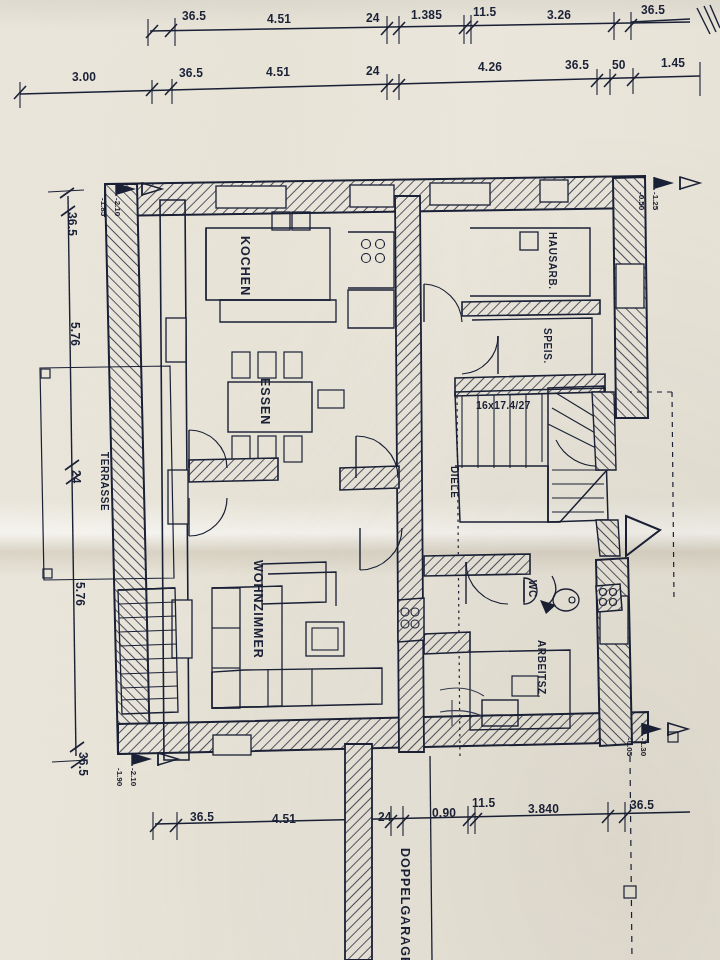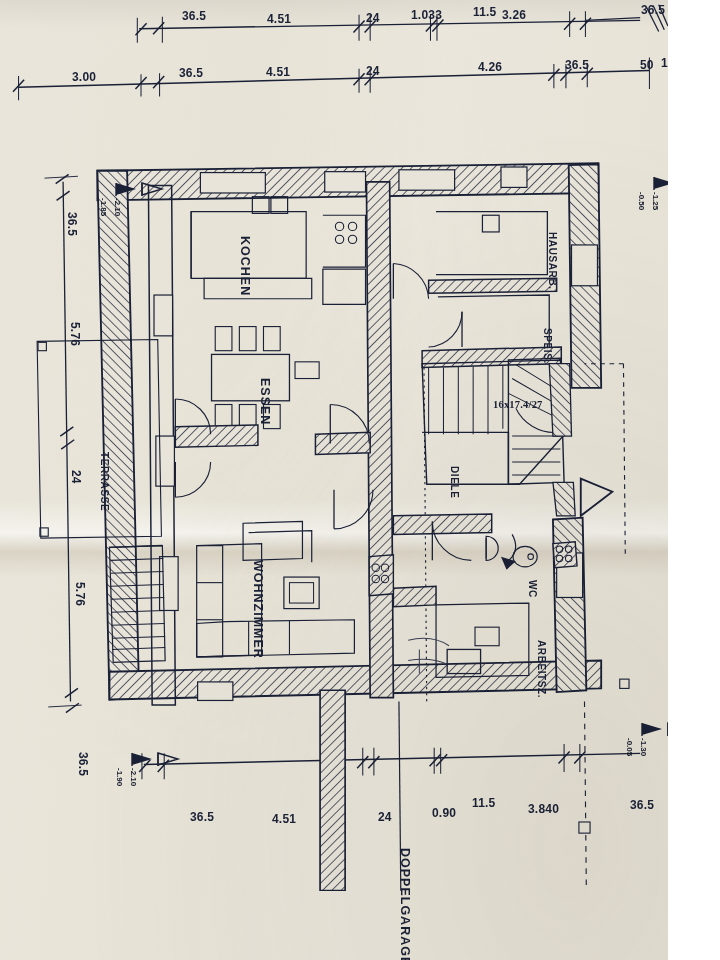--- a/index.html
+++ b/index.html
@@ -1,18 +1,18 @@
 <!DOCTYPE html>
 <html><head>
 <meta charset="utf-8">
 <style>
   html,body{margin:0;padding:0;background:#fff;}
   body{font-family:"Liberation Sans",sans-serif;}
   #sheet{
-    position:relative;width:668px;height:960px;overflow:hidden;
+    position:relative;width:720px;height:960px;overflow:hidden;
     background:
       linear-gradient(180deg, rgba(0,0,0,0.05) 0%, rgba(0,0,0,0) 3%),
       linear-gradient(180deg, rgba(255,255,255,0.0) 52%, rgba(255,255,255,0.55) 55.5%, rgba(190,180,160,0.35) 57.5%, rgba(255,255,255,0.0) 60%),
       linear-gradient(95deg, #e9e5da 0%, #e7e3d7 35%, #eae6db 60%, #e6e2d6 100%);
     color:#151a2b;
   }
   #sheet::after{
     content:"";position:absolute;inset:0;pointer-events:none;
     background:
       radial-gradient(ellipse at 20% 15%, rgba(255,255,255,0.28), rgba(255,255,255,0) 55%),
@@ -329,32 +329,32 @@
       <rect x="624" y="886" width="12" height="12" fill="#e8e4d9" stroke-width="1.2"></rect>
       <rect x="668" y="732" width="10" height="10" fill="#e8e4d9" stroke-width="1.2"></rect>
 
       <path d="M626,516 L660,530 L626,556 Z" stroke-width="2" fill="none"></path>
     </g>
   </svg>
 
   <div class="txt dim" style="left:182px;top:9px;">36.5</div>
   <div class="txt dim" style="left:267px;top:12px;">4.51</div>
   <div class="txt dim" style="left:366px;top:11px;">24</div>
-  <div class="txt dim" style="left:411px;top:8px;">1.033</div>
+  <div class="txt dim" style="left:411px;top:8px;">1.385</div>
   <div class="txt dim" style="left:473px;top:5px;">11.5</div>
-  <div class="txt dim" style="left:502px;top:8px;">3.26</div>
+  <div class="txt dim" style="left:547px;top:8px;">3.26</div>
   <div class="txt dim" style="left:641px;top:3px;">36.5</div>
 
   <div class="txt dim" style="left:72px;top:70px;">3.00</div>
   <div class="txt dim" style="left:179px;top:66px;">36.5</div>
   <div class="txt dim" style="left:266px;top:65px;">4.51</div>
   <div class="txt dim" style="left:366px;top:64px;">24</div>
   <div class="txt dim" style="left:478px;top:60px;">4.26</div>
   <div class="txt dim" style="left:565px;top:58px;">36.5</div>
-  <div class="txt dim" style="left:612px;top:58px;margin-left:28px;">50</div>
+  <div class="txt dim" style="left:612px;top:58px;">50</div>
   <div class="txt dim" style="left:661px;top:56px;">1.45</div>
 
   <div class="txt dim" style="left:190px;top:810px;">36.5</div>
   <div class="txt dim" style="left:272px;top:812px;">4.51</div>
   <div class="txt dim" style="left:378px;top:810px;">24</div>
   <div class="txt dim" style="left:432px;top:806px;">0.90</div>
   <div class="txt dim" style="left:472px;top:796px;">11.5</div>
   <div class="txt dim" style="left:528px;top:802px;">3.840</div>
   <div class="txt dim" style="left:630px;top:798px;">36.5</div>
 
@@ -368,21 +368,21 @@
   <div class="txt room v-cw" style="left:272px;top:378px;">ESSEN</div>
   <div class="txt roomsm v-cw" style="left:558px;top:232px;">HAUSARB.</div>
   <div class="txt roomsm v-cw" style="left:553px;top:328px;">SPEIS.</div>
   <div class="txt roomsm v-cw" style="left:460px;top:466px;">DIELE</div>
   <div class="txt roomsm v-cw" style="left:538px;top:580px;">WC</div>
   <div class="txt roomsm v-cw" style="left:547px;top:640px;">ARBEITSZ.</div>
   <div class="txt room v-cw" style="left:265px;top:560px;">WOHNZIMMER</div>
   <div class="txt roomsm v-cw" style="left:110px;top:452px;">TERRASSE</div>
   <div class="txt room v-cw" style="left:412px;top:848px;">DOPPELGARAGE</div>
 
-  <div class="txt dimsm" style="left:493px;top:399px;font-family:Liberation Serif, serif;">16x17.4/27</div>
+  <div class="txt dimsm" style="left:476px;top:399px;">16x17.4/27</div>
 
   <div style="position:absolute;left:114px;top:182px;">
     <svg width="58" height="14" viewBox="0 0 58 14">
       <path d="M2,1 L22,7 L2,13 Z" fill="#1a2036"></path>
         <line x1="2" y1="1" x2="2" y2="26" stroke="#1a2036" stroke-width="1.4"></line>
       <path d="M28,1 L48,7 L28,13 Z" fill="none" stroke="#1a2036" stroke-width="1.4"></path>
         <line x1="28" y1="1" x2="28" y2="26" stroke="#1a2036" stroke-width="1.4"></line>
     </svg>
     <div class="elev v-cw" style="left:8px;top:16px;">-2.10</div>
     <div class="elev v-cw" style="left:-6px;top:16px;">-1.85</div>

